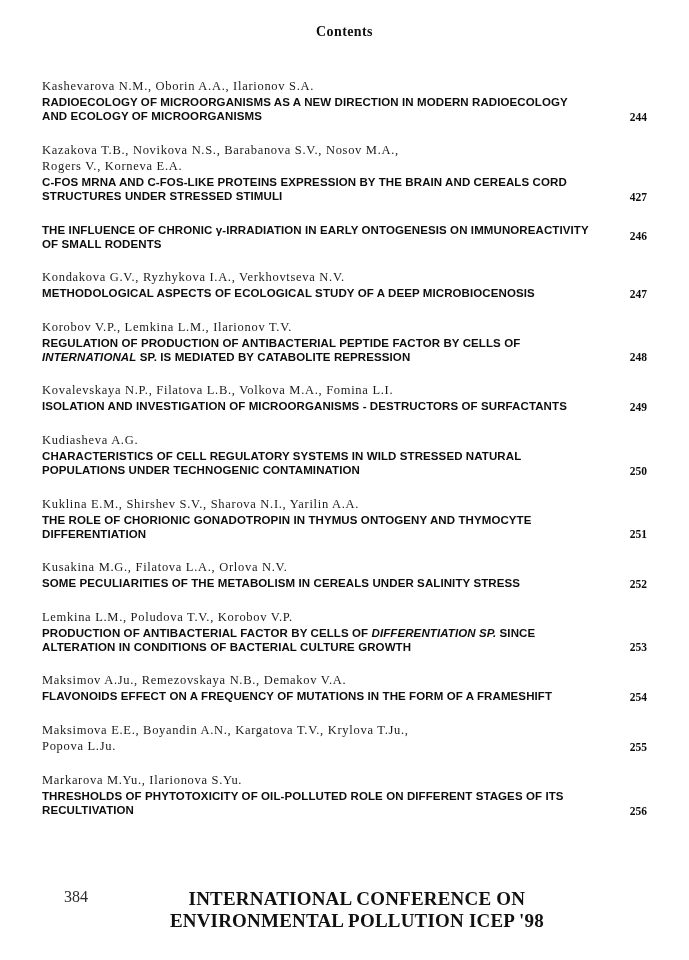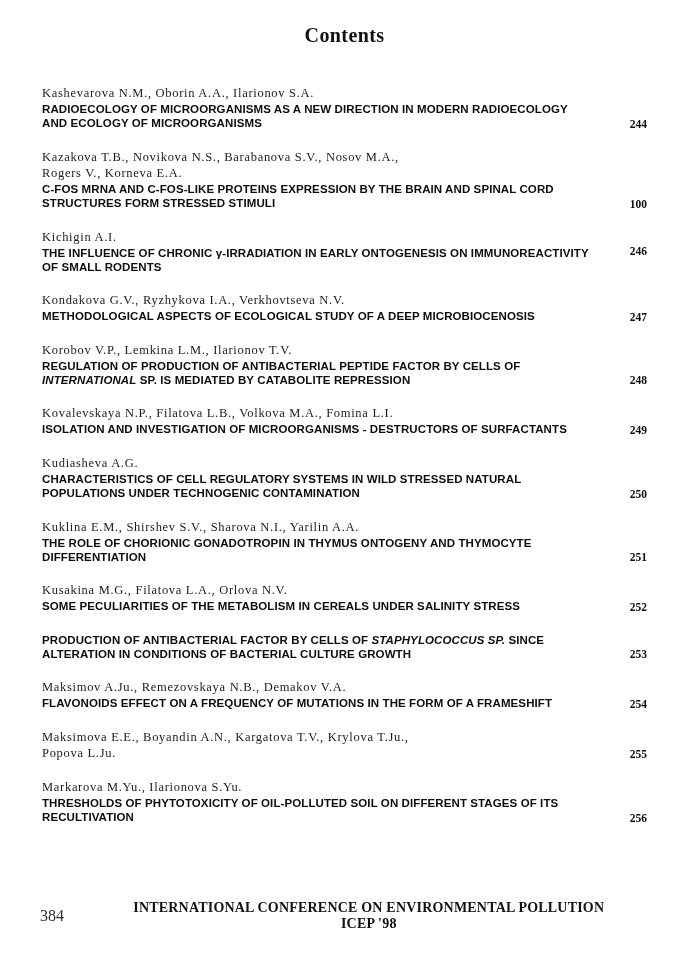--- a/index.html
+++ b/index.html
@@ -19,21 +19,21 @@
     position: relative;
     width: 689px;
     height: 960px;
     box-sizing: border-box;
     padding: 0 42px;
   }
   .page-title {
     text-align: center;
     font-family: "Liberation Serif", serif;
     font-weight: bold;
-    font-size: 20px;
+    font-size: 14px;
     letter-spacing: 0.4px;
     margin: 24px 0 0 0;
     color: #111111;
   }
   .entries {
     margin-top: 38px;
   }
   .entry {
     display: flex;
     align-items: flex-end;
@@ -75,38 +75,38 @@
     padding-bottom: 1px;
   }
   .entry.align-top .page-num {
     align-self: center;
   }
   .footer {
     position: absolute;
     left: 0;
     right: 0;
     bottom: 52px;
-    padding: 0 32px;
+    padding: 0 56px;
     display: flex;
-    align-items: center;
+    align-items: flex-start;
   }
   .footer-page {
     width: 86px;
     text-align: left;
     font-family: "Liberation Serif", serif;
     font-size: 16px;
     color: #2b2b2b;
     padding-left: 8px;
   }
   .footer-title {
     flex: 1 1 auto;
     text-align: center;
     font-family: "Liberation Serif", serif;
     font-weight: bold;
-    font-size: 14px;
+    font-size: 19px;
     letter-spacing: 0.2px;
     color: #111111;
     padding-right: 40px;
   }
 </style>
 </head>
 <body>
 
 <div class="page">
 
@@ -119,28 +119,27 @@
         <div class="authors">Kashevarova N.M., Oborin A.A., Ilarionov S.A.</div>
         <div class="title">RADIOECOLOGY OF MICROORGANISMS AS A NEW DIRECTION IN MODERN RADIOECOLOGY AND ECOLOGY OF MICROORGANISMS</div>
       </div>
       <div class="page-num">244</div>
     </div>
 
     <div class="entry">
       <div class="entry-text">
         <div class="authors">Kazakova T.B., Novikova N.S., Barabanova S.V., Nosov M.A.,
 Rogers V., Korneva E.A.</div>
-        <div class="title">C-FOS MRNA AND C-FOS-LIKE PROTEINS EXPRESSION BY THE BRAIN AND SPINAL CORD STRUCTURES FORM STRESSED STIMULI</div>
-      </div>
-      <div class="page-num">100</div>
+        <div class="title">C-FOS MRNA AND C-FOS-LIKE PROTEINS EXPRESSION BY THE BRAIN AND CEREALS CORD STRUCTURES UNDER STRESSED STIMULI</div>
+      </div>
+      <div class="page-num">427</div>
     </div>
 
     <div class="entry align-top">
       <div class="entry-text">
-        <div class="authors">Kichigin A.I.</div>
         <div class="title">THE INFLUENCE OF CHRONIC γ-IRRADIATION IN EARLY ONTOGENESIS ON IMMUNOREACTIVITY OF SMALL RODENTS</div>
       </div>
       <div class="page-num">246</div>
     </div>
 
     <div class="entry">
       <div class="entry-text">
         <div class="authors">Kondakova G.V., Ryzhykova I.A., Verkhovtseva N.V.</div>
         <div class="title">METHODOLOGICAL ASPECTS OF ECOLOGICAL STUDY OF A DEEP MICROBIOCENOSIS</div>
       </div>
@@ -182,21 +181,22 @@
     <div class="entry">
       <div class="entry-text">
         <div class="authors">Kusakina M.G., Filatova L.A., Orlova N.V.</div>
         <div class="title">SOME PECULIARITIES OF THE METABOLISM IN CEREALS UNDER SALINITY STRESS</div>
       </div>
       <div class="page-num">252</div>
     </div>
 
     <div class="entry">
       <div class="entry-text">
-        <div class="title">PRODUCTION OF ANTIBACTERIAL FACTOR BY CELLS OF <i>STAPHYLOCOCCUS SP.</i> SINCE ALTERATION IN CONDITIONS OF BACTERIAL CULTURE GROWTH</div>
+        <div class="authors">Lemkina L.M., Poludova T.V., Korobov V.P.</div>
+        <div class="title">PRODUCTION OF ANTIBACTERIAL FACTOR BY CELLS OF <i>DIFFERENTIATION SP.</i> SINCE ALTERATION IN CONDITIONS OF BACTERIAL CULTURE GROWTH</div>
       </div>
       <div class="page-num">253</div>
     </div>
 
     <div class="entry">
       <div class="entry-text">
         <div class="authors">Maksimov A.Ju., Remezovskaya N.B., Demakov V.A.</div>
         <div class="title">FLAVONOIDS EFFECT ON A FREQUENCY OF MUTATIONS IN THE FORM OF A FRAMESHIFT</div>
       </div>
       <div class="page-num">254</div>
@@ -206,21 +206,21 @@
       <div class="entry-text">
         <div class="authors">Maksimova E.E., Boyandin A.N., Kargatova T.V., Krylova T.Ju.,
 Popova L.Ju.</div>
       </div>
       <div class="page-num">255</div>
     </div>
 
     <div class="entry">
       <div class="entry-text">
         <div class="authors">Markarova M.Yu., Ilarionova S.Yu.</div>
-        <div class="title">THRESHOLDS OF PHYTOTOXICITY OF OIL-POLLUTED SOIL ON DIFFERENT STAGES OF ITS RECULTIVATION</div>
+        <div class="title">THRESHOLDS OF PHYTOTOXICITY OF OIL-POLLUTED ROLE ON DIFFERENT STAGES OF ITS RECULTIVATION</div>
       </div>
       <div class="page-num">256</div>
     </div>
 
   </div>
 
   <div class="footer">
     <div class="footer-page">384</div>
     <div class="footer-title">INTERNATIONAL CONFERENCE ON ENVIRONMENTAL POLLUTION ICEP '98</div>
   </div>

